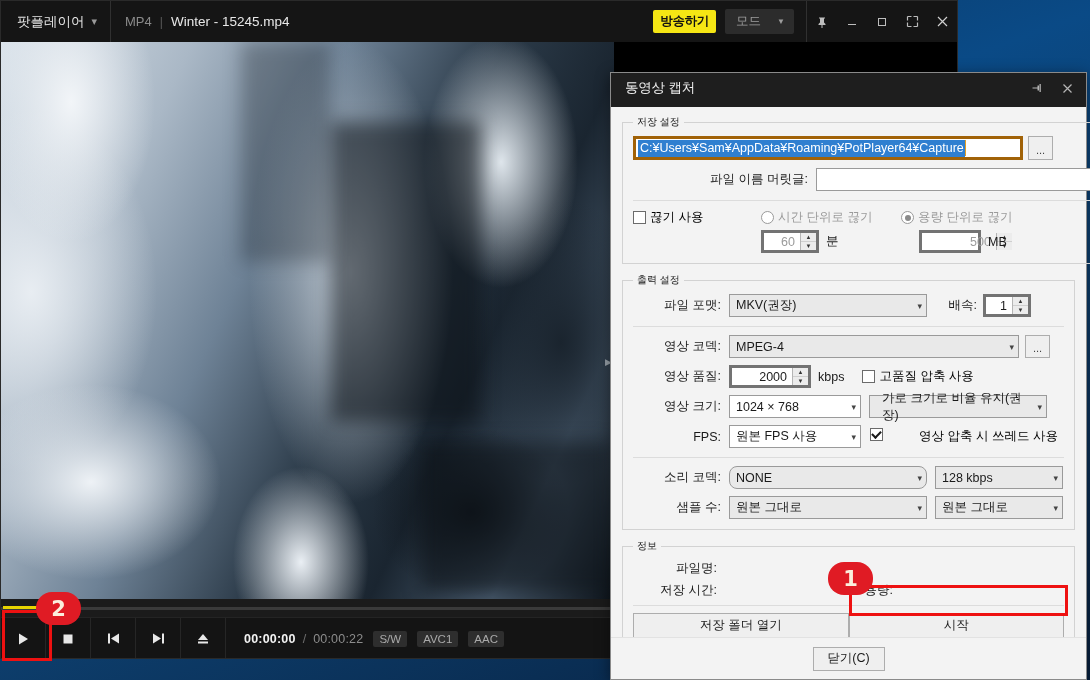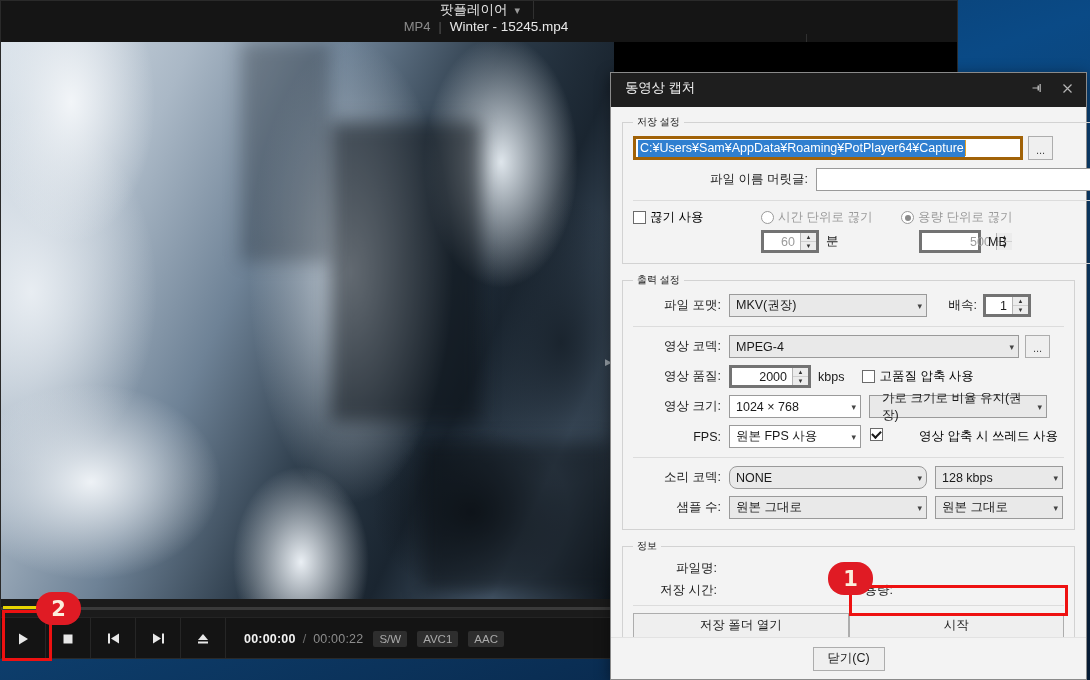--- a/index.html
+++ b/index.html
@@ -17,21 +17,21 @@
   #player-window {
     position: absolute; left: 0; top: 0;
     width: 958px; height: 659px;
     background: #151515;
     border: 1px solid #2a2a2a;
     overflow: hidden;
   }
   #player-titlebar {
     position: absolute; left: 0; top: 0; width: 100%; height: 41px;
     background: #151515;
-    display: flex; align-items: center; flex-direction: column;
+    display: flex; align-items: center;
   }
   .tb-logo {
     display: flex; align-items: center; gap: 7px;
     padding: 0 13px 0 16px; height: 100%;
     border-right: 1px solid #303030;
   }
   .tb-logo-text { color: #e6e6e6; font-size: 13.5px; }
   .tb-chev {
     color: #9a9a9a; font-size: 11px; line-height: 1;
   }

